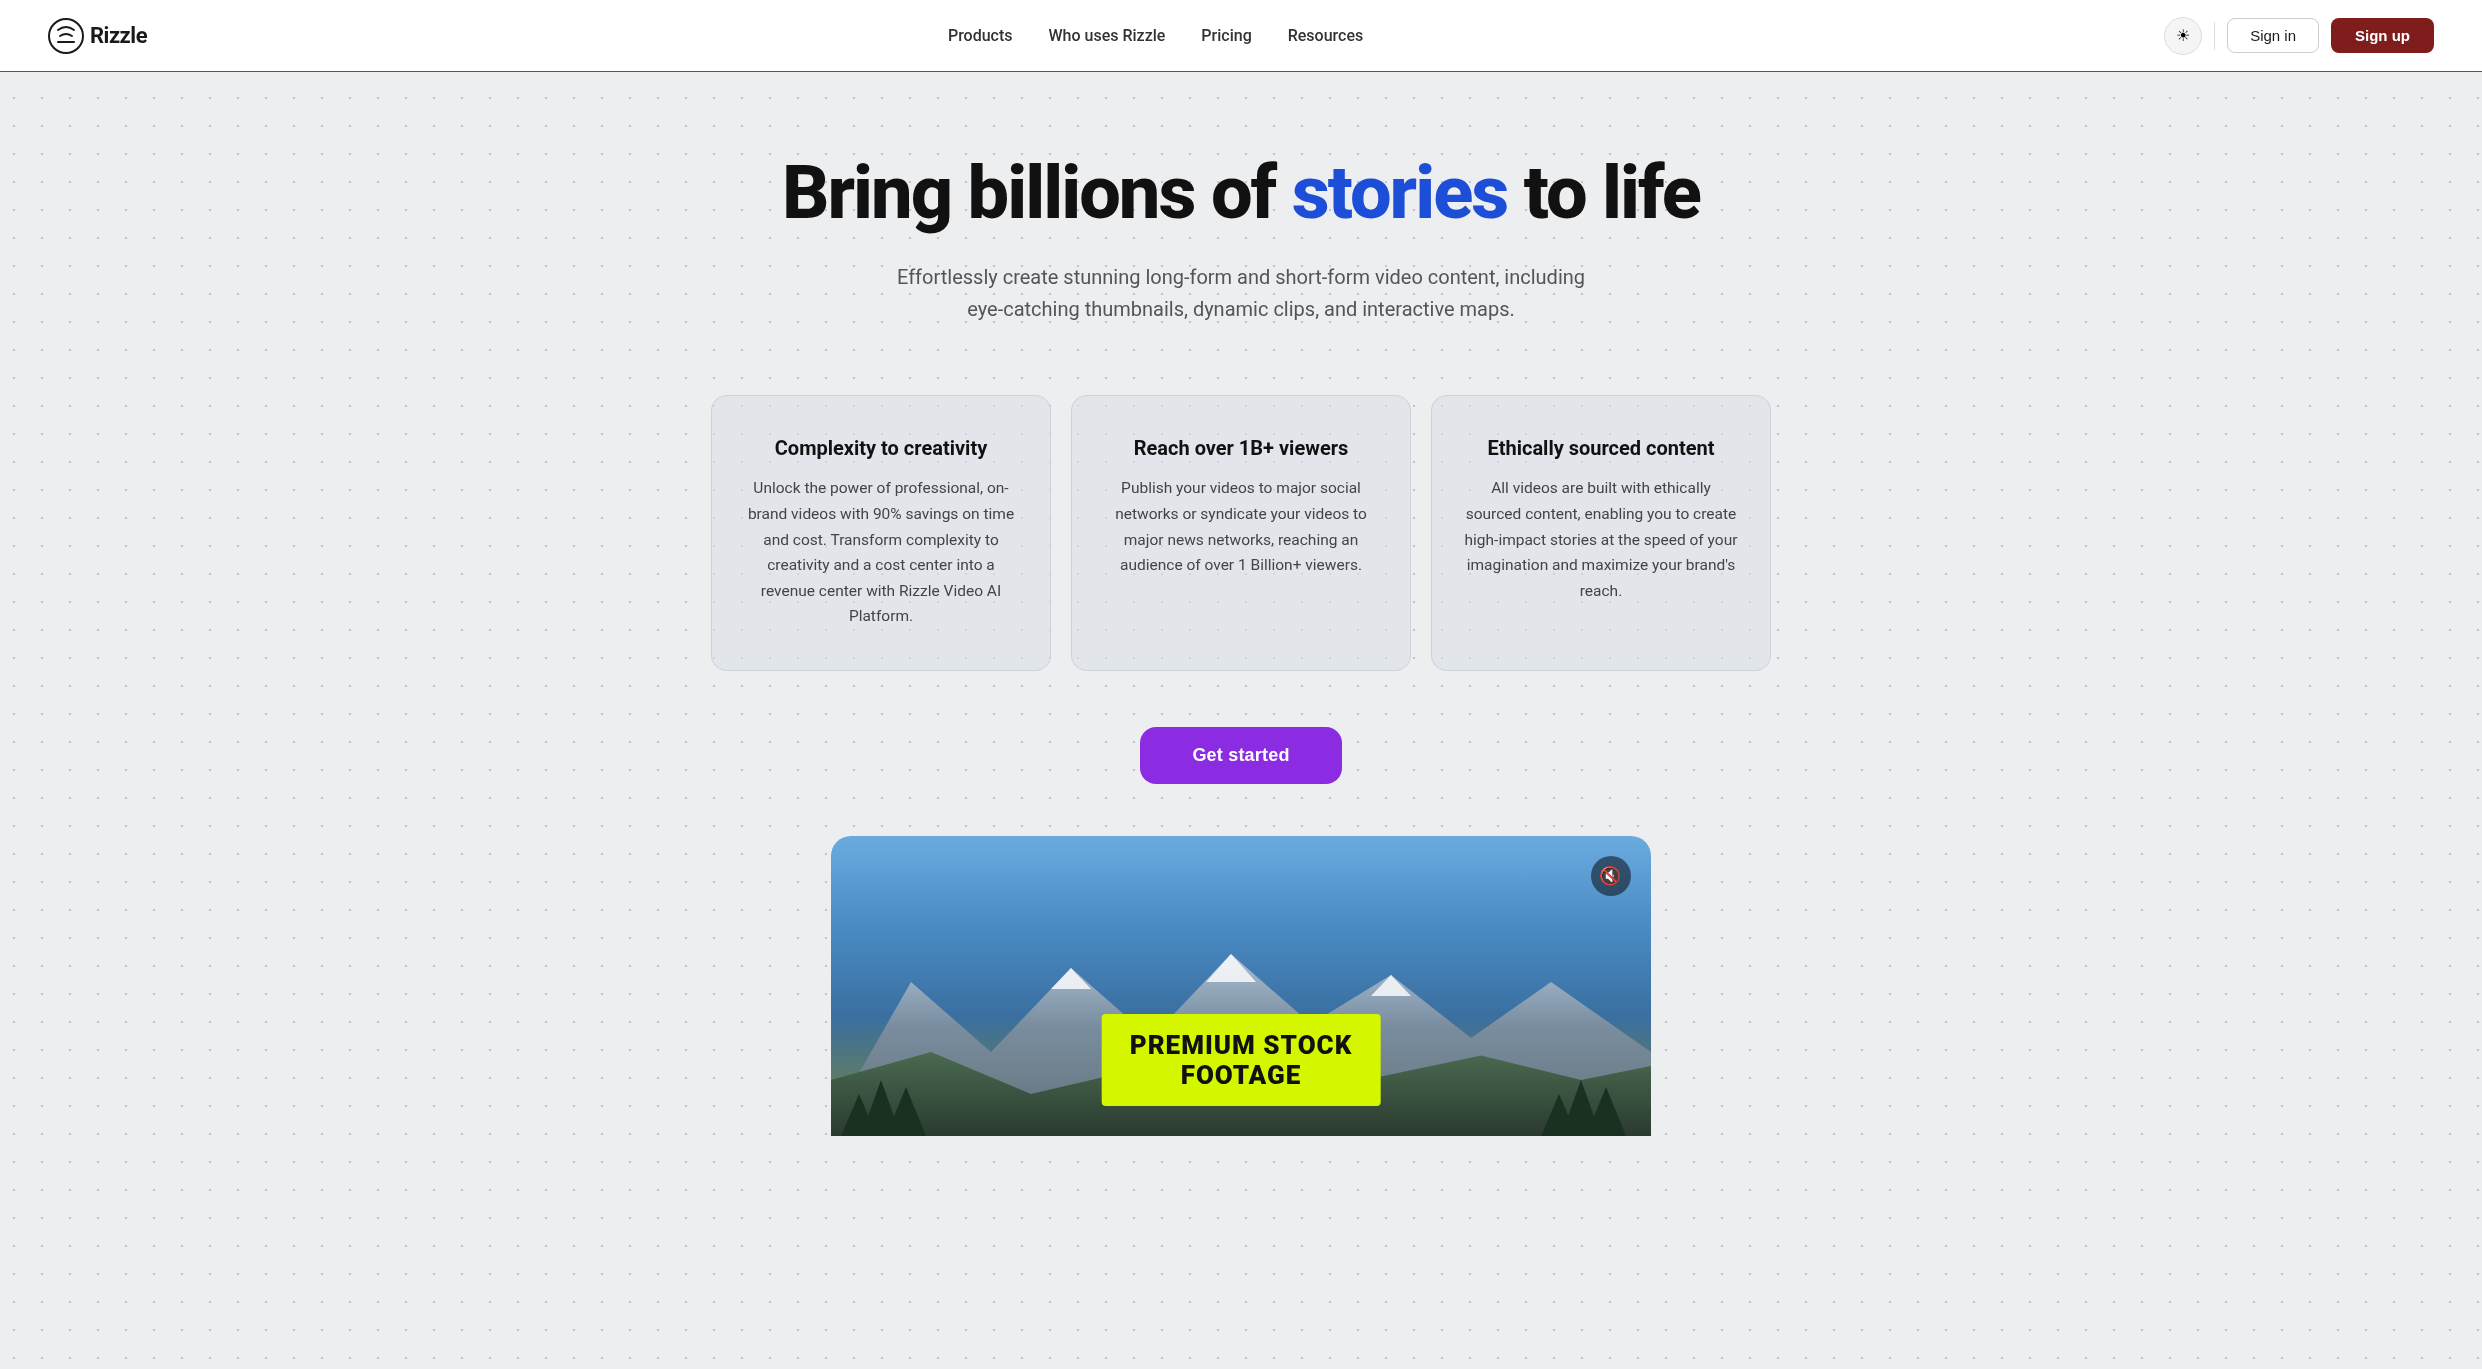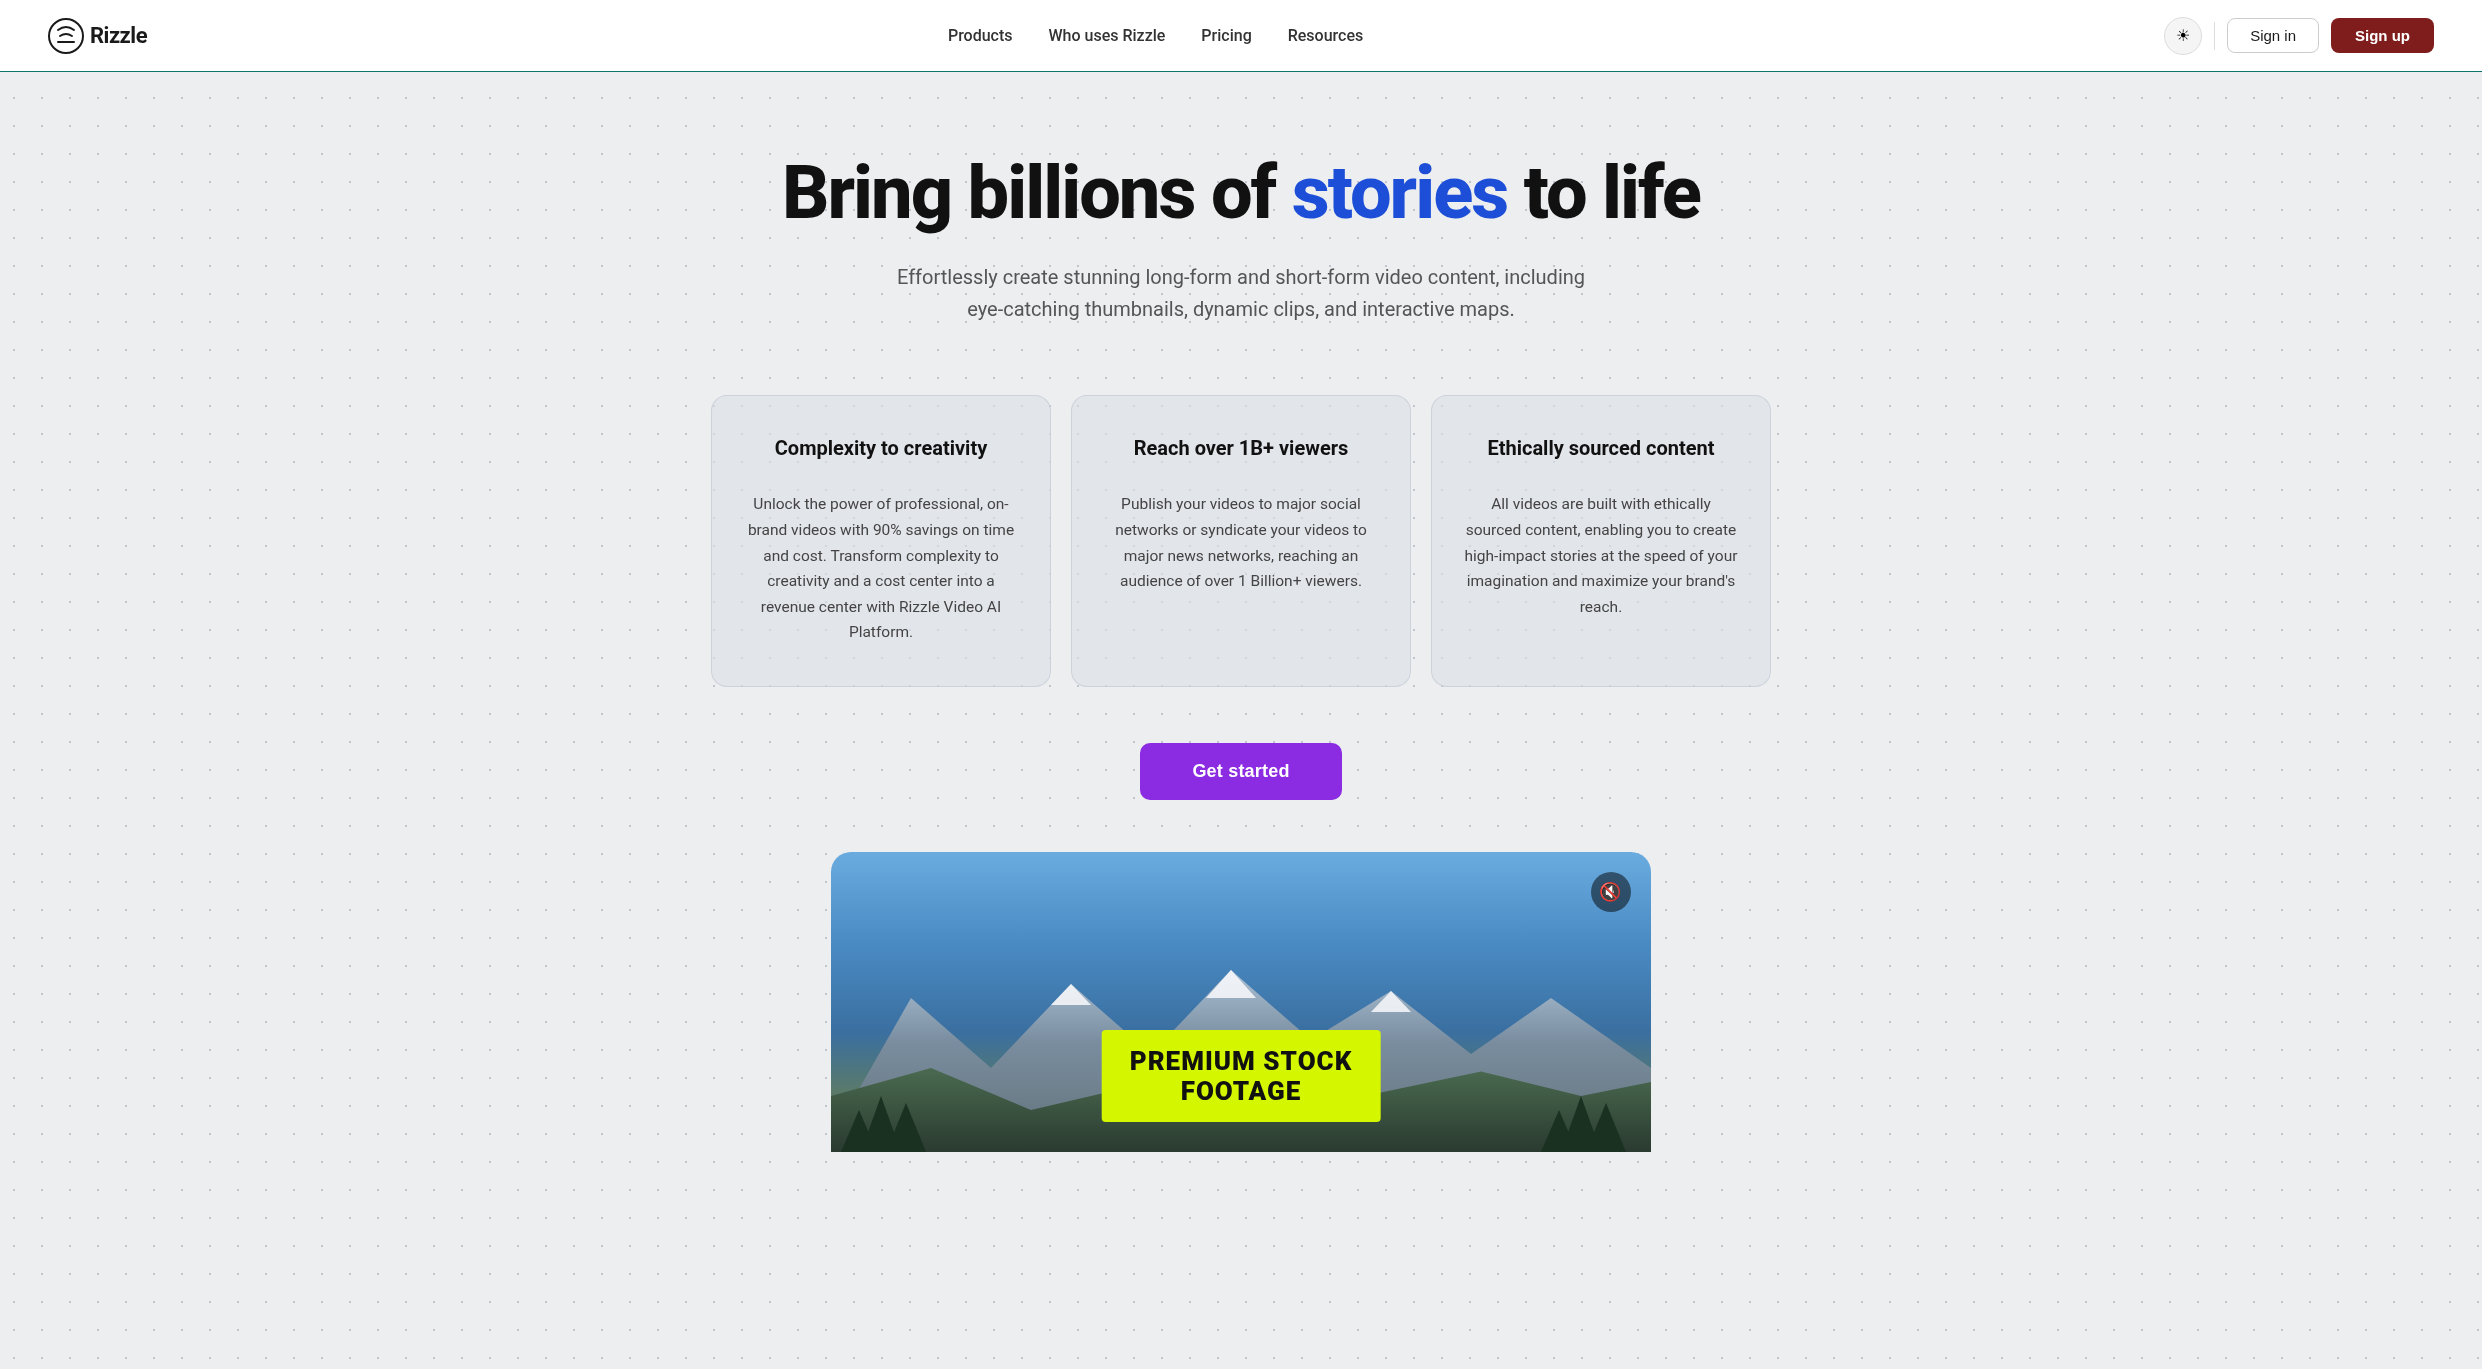--- a/index.html
+++ b/index.html
@@ -157,21 +157,21 @@
       background: rgba(220, 224, 230, 0.6);
       border: 1px solid rgba(200, 205, 215, 0.8);
       border-radius: 16px;
       padding: 40px 32px;
       text-align: center;
     }
 
     .card-title {
       font-size: 20px;
       font-weight: 700;
-      margin-bottom: 32px;
+      margin-bottom: 16px;
       color: #111;
     }
 
     .card-body {
       font-size: 15.5px;
       color: #444;
       line-height: 1.65;
     }
 
     
@@ -182,21 +182,21 @@
       margin-bottom: 52px;
     }
 
     .btn-cta {
       padding: 18px 52px;
       background: #8b2be2;
       color: #fff;
       font-size: 18px;
       font-weight: 600;
       border: none;
-      border-radius: 10px;
+      border-radius: 16px;
       cursor: pointer;
       letter-spacing: 0.2px;
     }
 
     
     .video-preview {
       position: relative;
       z-index: 1;
       max-width: 820px;
       margin: 0 auto;

